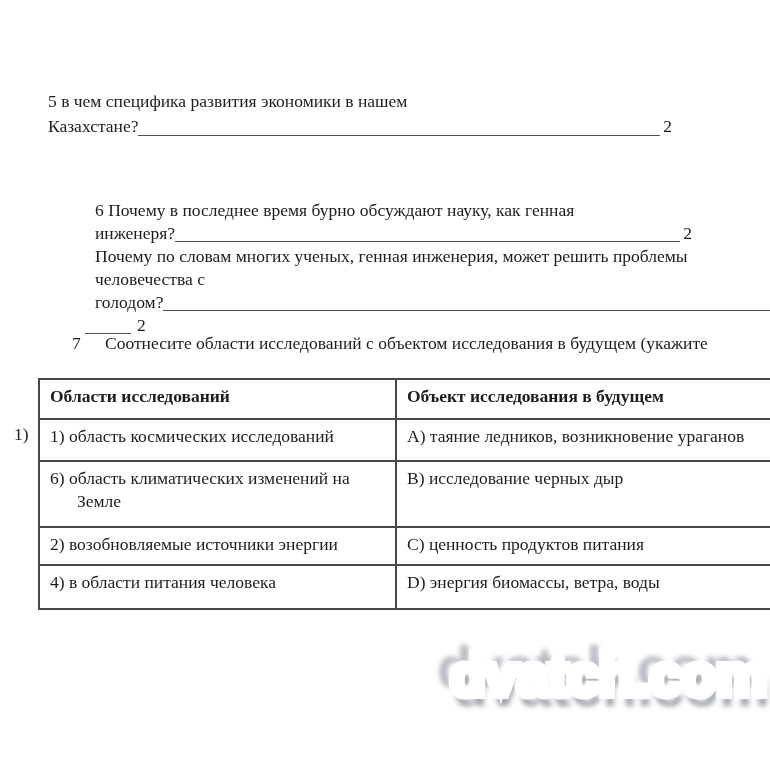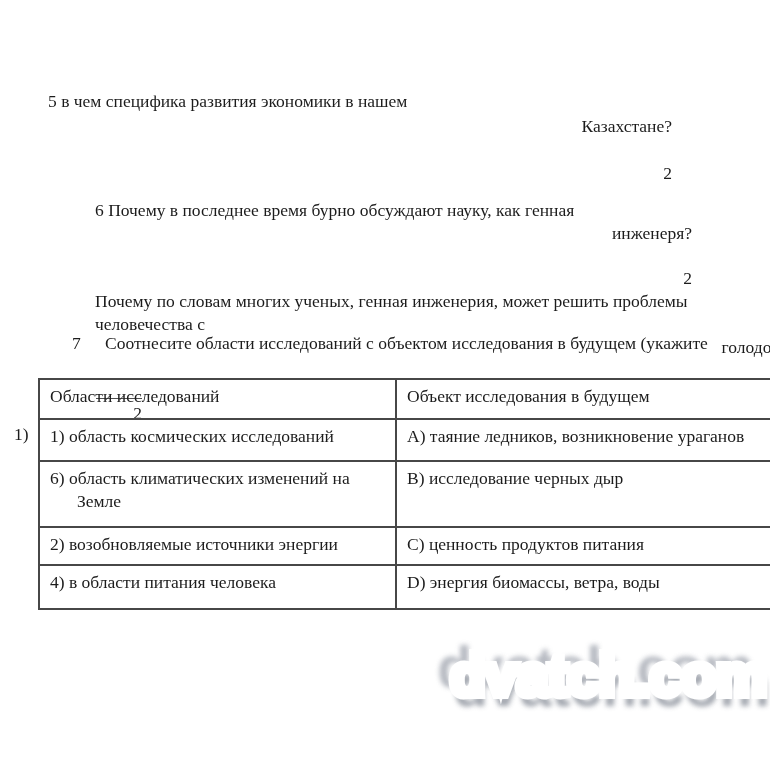--- a/index.html
+++ b/index.html
@@ -22,21 +22,21 @@
   }
 
   .q { position: absolute; font-size: 17.5px; margin-top: 12px; }
 
   .q5 { left: 48px; top: 77px; width: 624px; line-height: 25px; }
   .q6 { left: 95px; top: 187px; width: 700px; line-height: 23px; }
   .q7 { left: 72px;  top: 320px; line-height: 22.5px; white-space: nowrap; }
 
   .plain-line { white-space: nowrap; }
 
-  .blank-row { display: flex; align-items: flex-end; white-space: nowrap; flex-direction: column; }
+  .blank-row { display: flex; align-items: center; white-space: nowrap; }
   .blank-fill {
     flex: 1 1 auto;
     border-bottom: 1.5px solid #4f4f4f;
     height: 1em;
     align-self: flex-end;
     margin-bottom: 3px;
   }
   .points { margin-left: 3px; }
 
   .q6 .blank-row.row-ingenery { width: 597px; }
@@ -59,21 +59,21 @@
     line-height: 23px;
   }
   .match-table th, .match-table td {
     border: 2px solid #474747;
     vertical-align: top;
     text-align: left;
     font-weight: normal;
     padding: 5px 8px 5px 37px;
     text-indent: -27px;
   }
-  .match-table th { font-weight: normal; border-radius: 11px; }
+  .match-table th { font-weight: bold; border-radius: 11px; }
   .col-left  { width: 357px; }
   .col-right { width: 393px; }
   .match-table td.cell-right, .match-table th.cell-right { white-space: nowrap; overflow: visible; }
   tr.row-head  th { height: 28px; }
   tr.row-1 td { height: 30px; }
   tr.row-2 td { height: 54px; }
   tr.row-3 td { height: 26px; }
   tr.row-4 td { height: 32px; }
 
   .side-marker {

